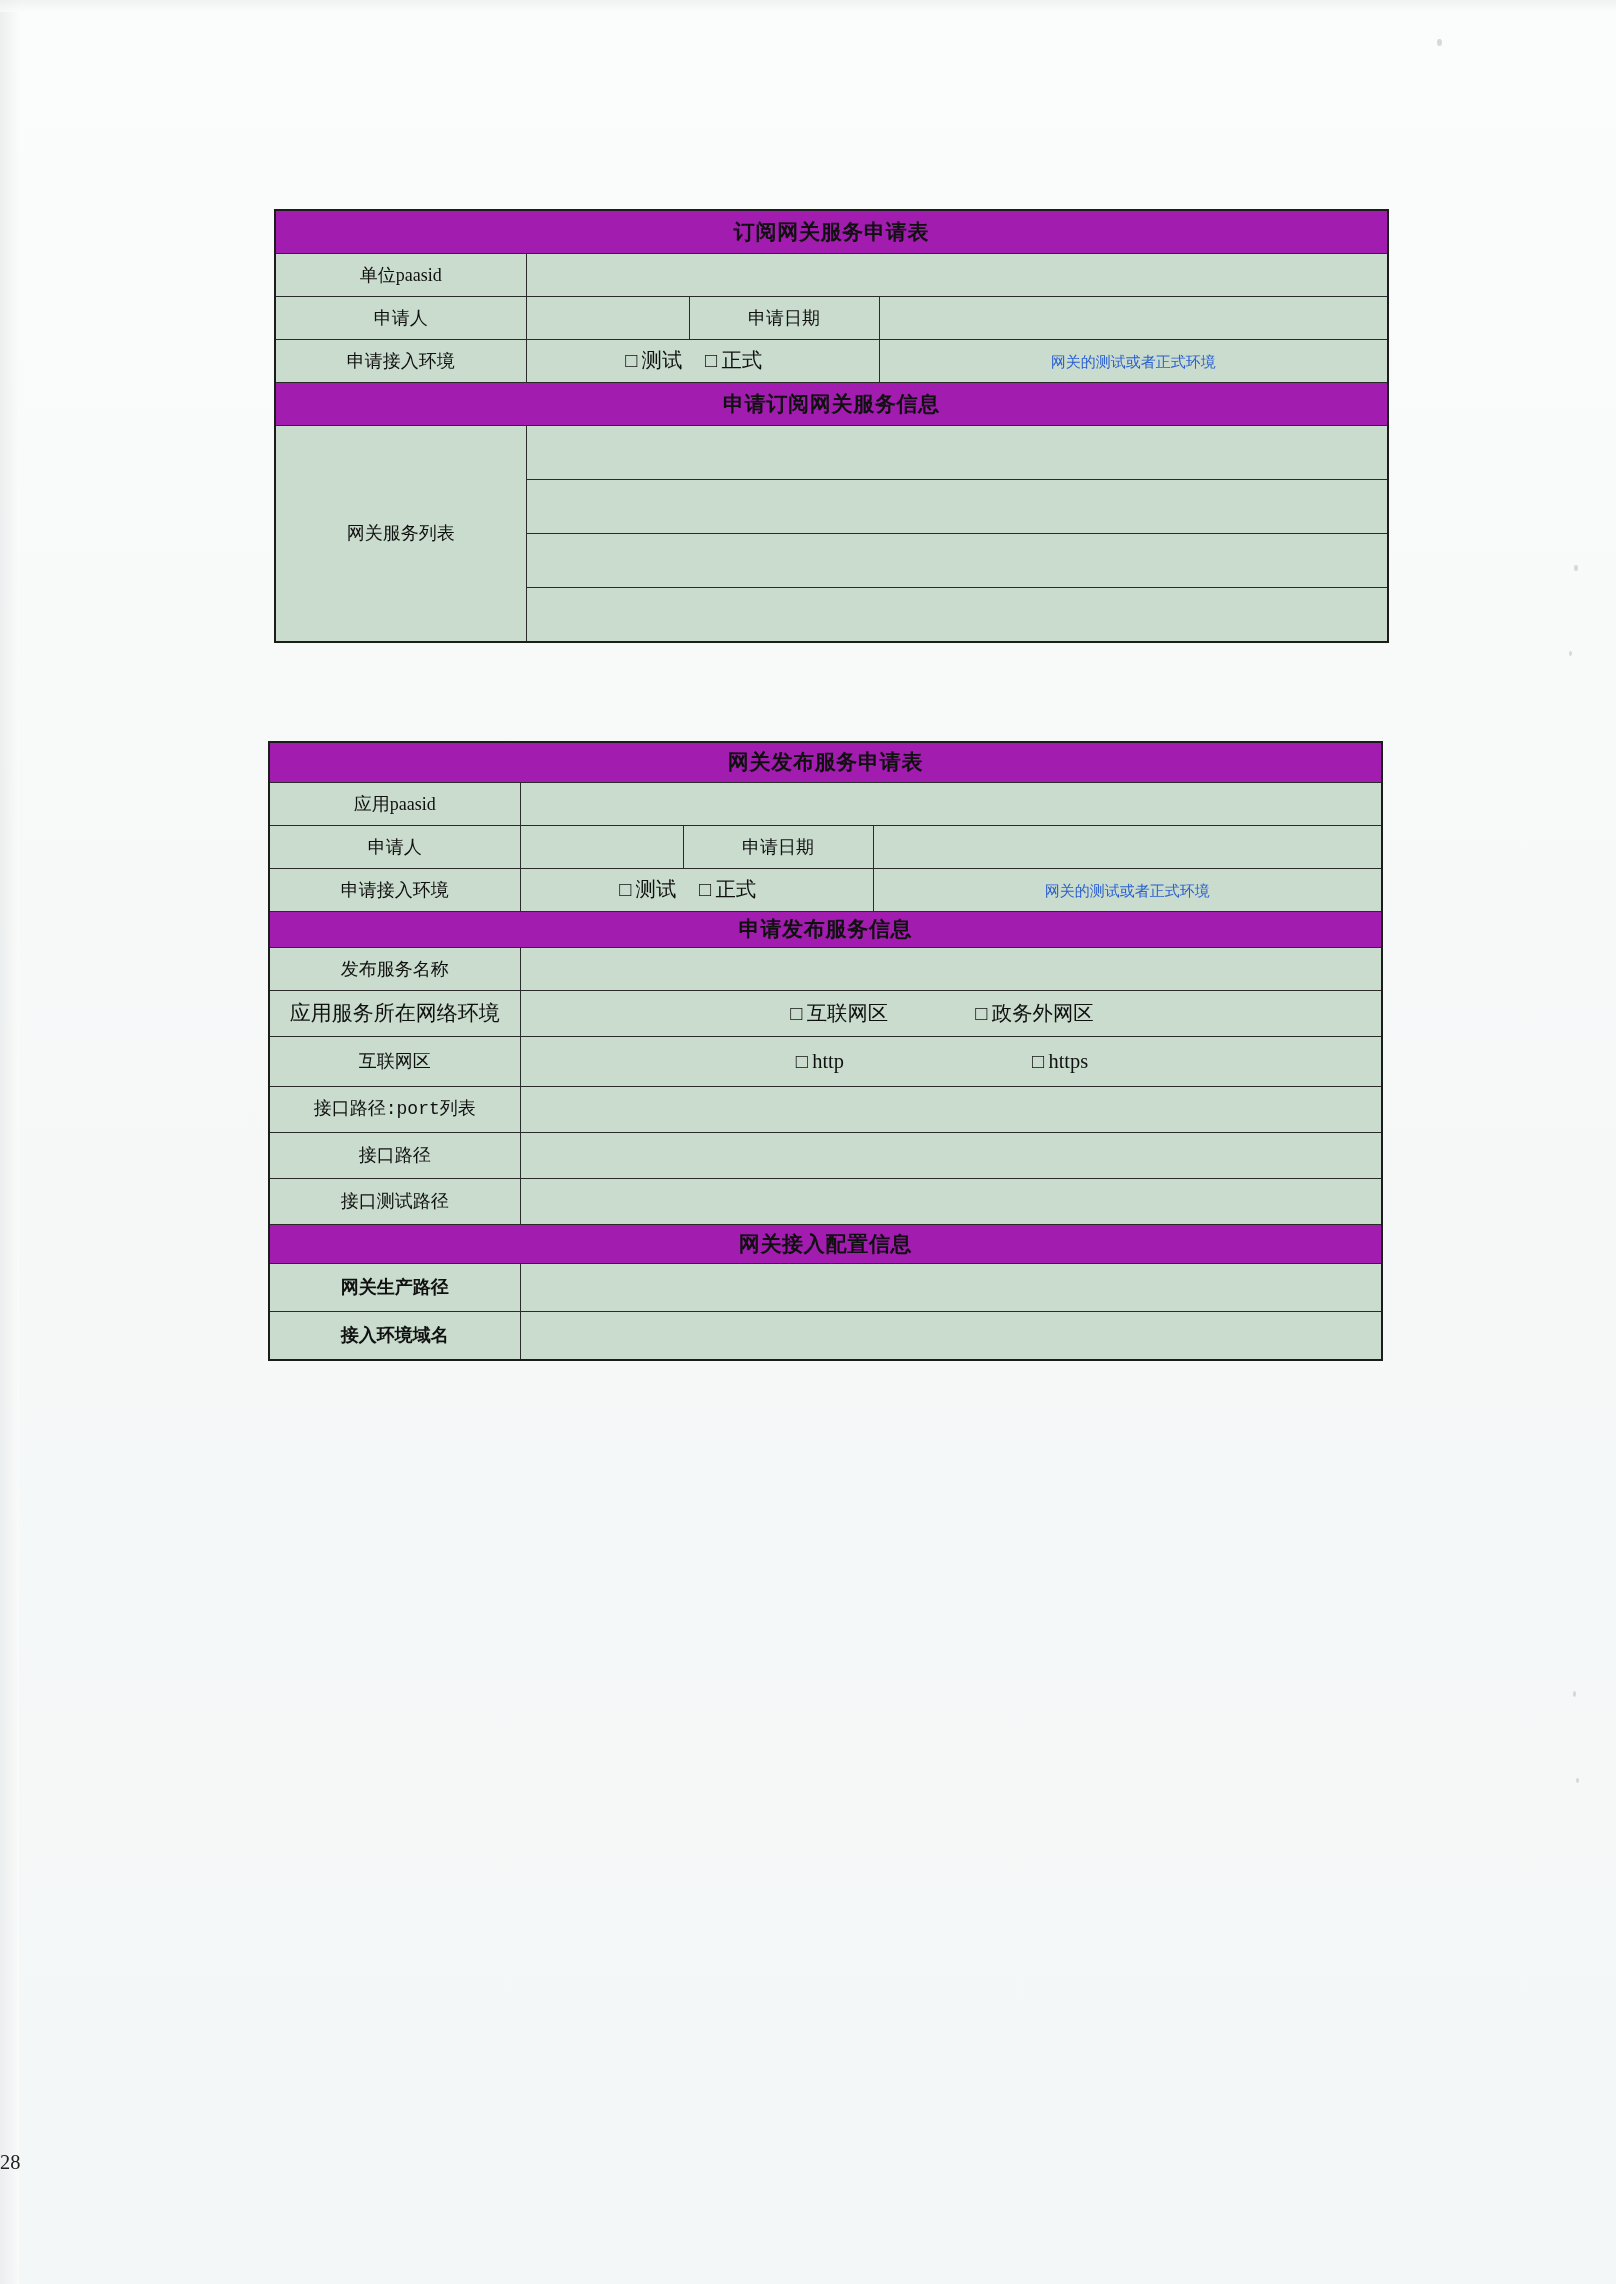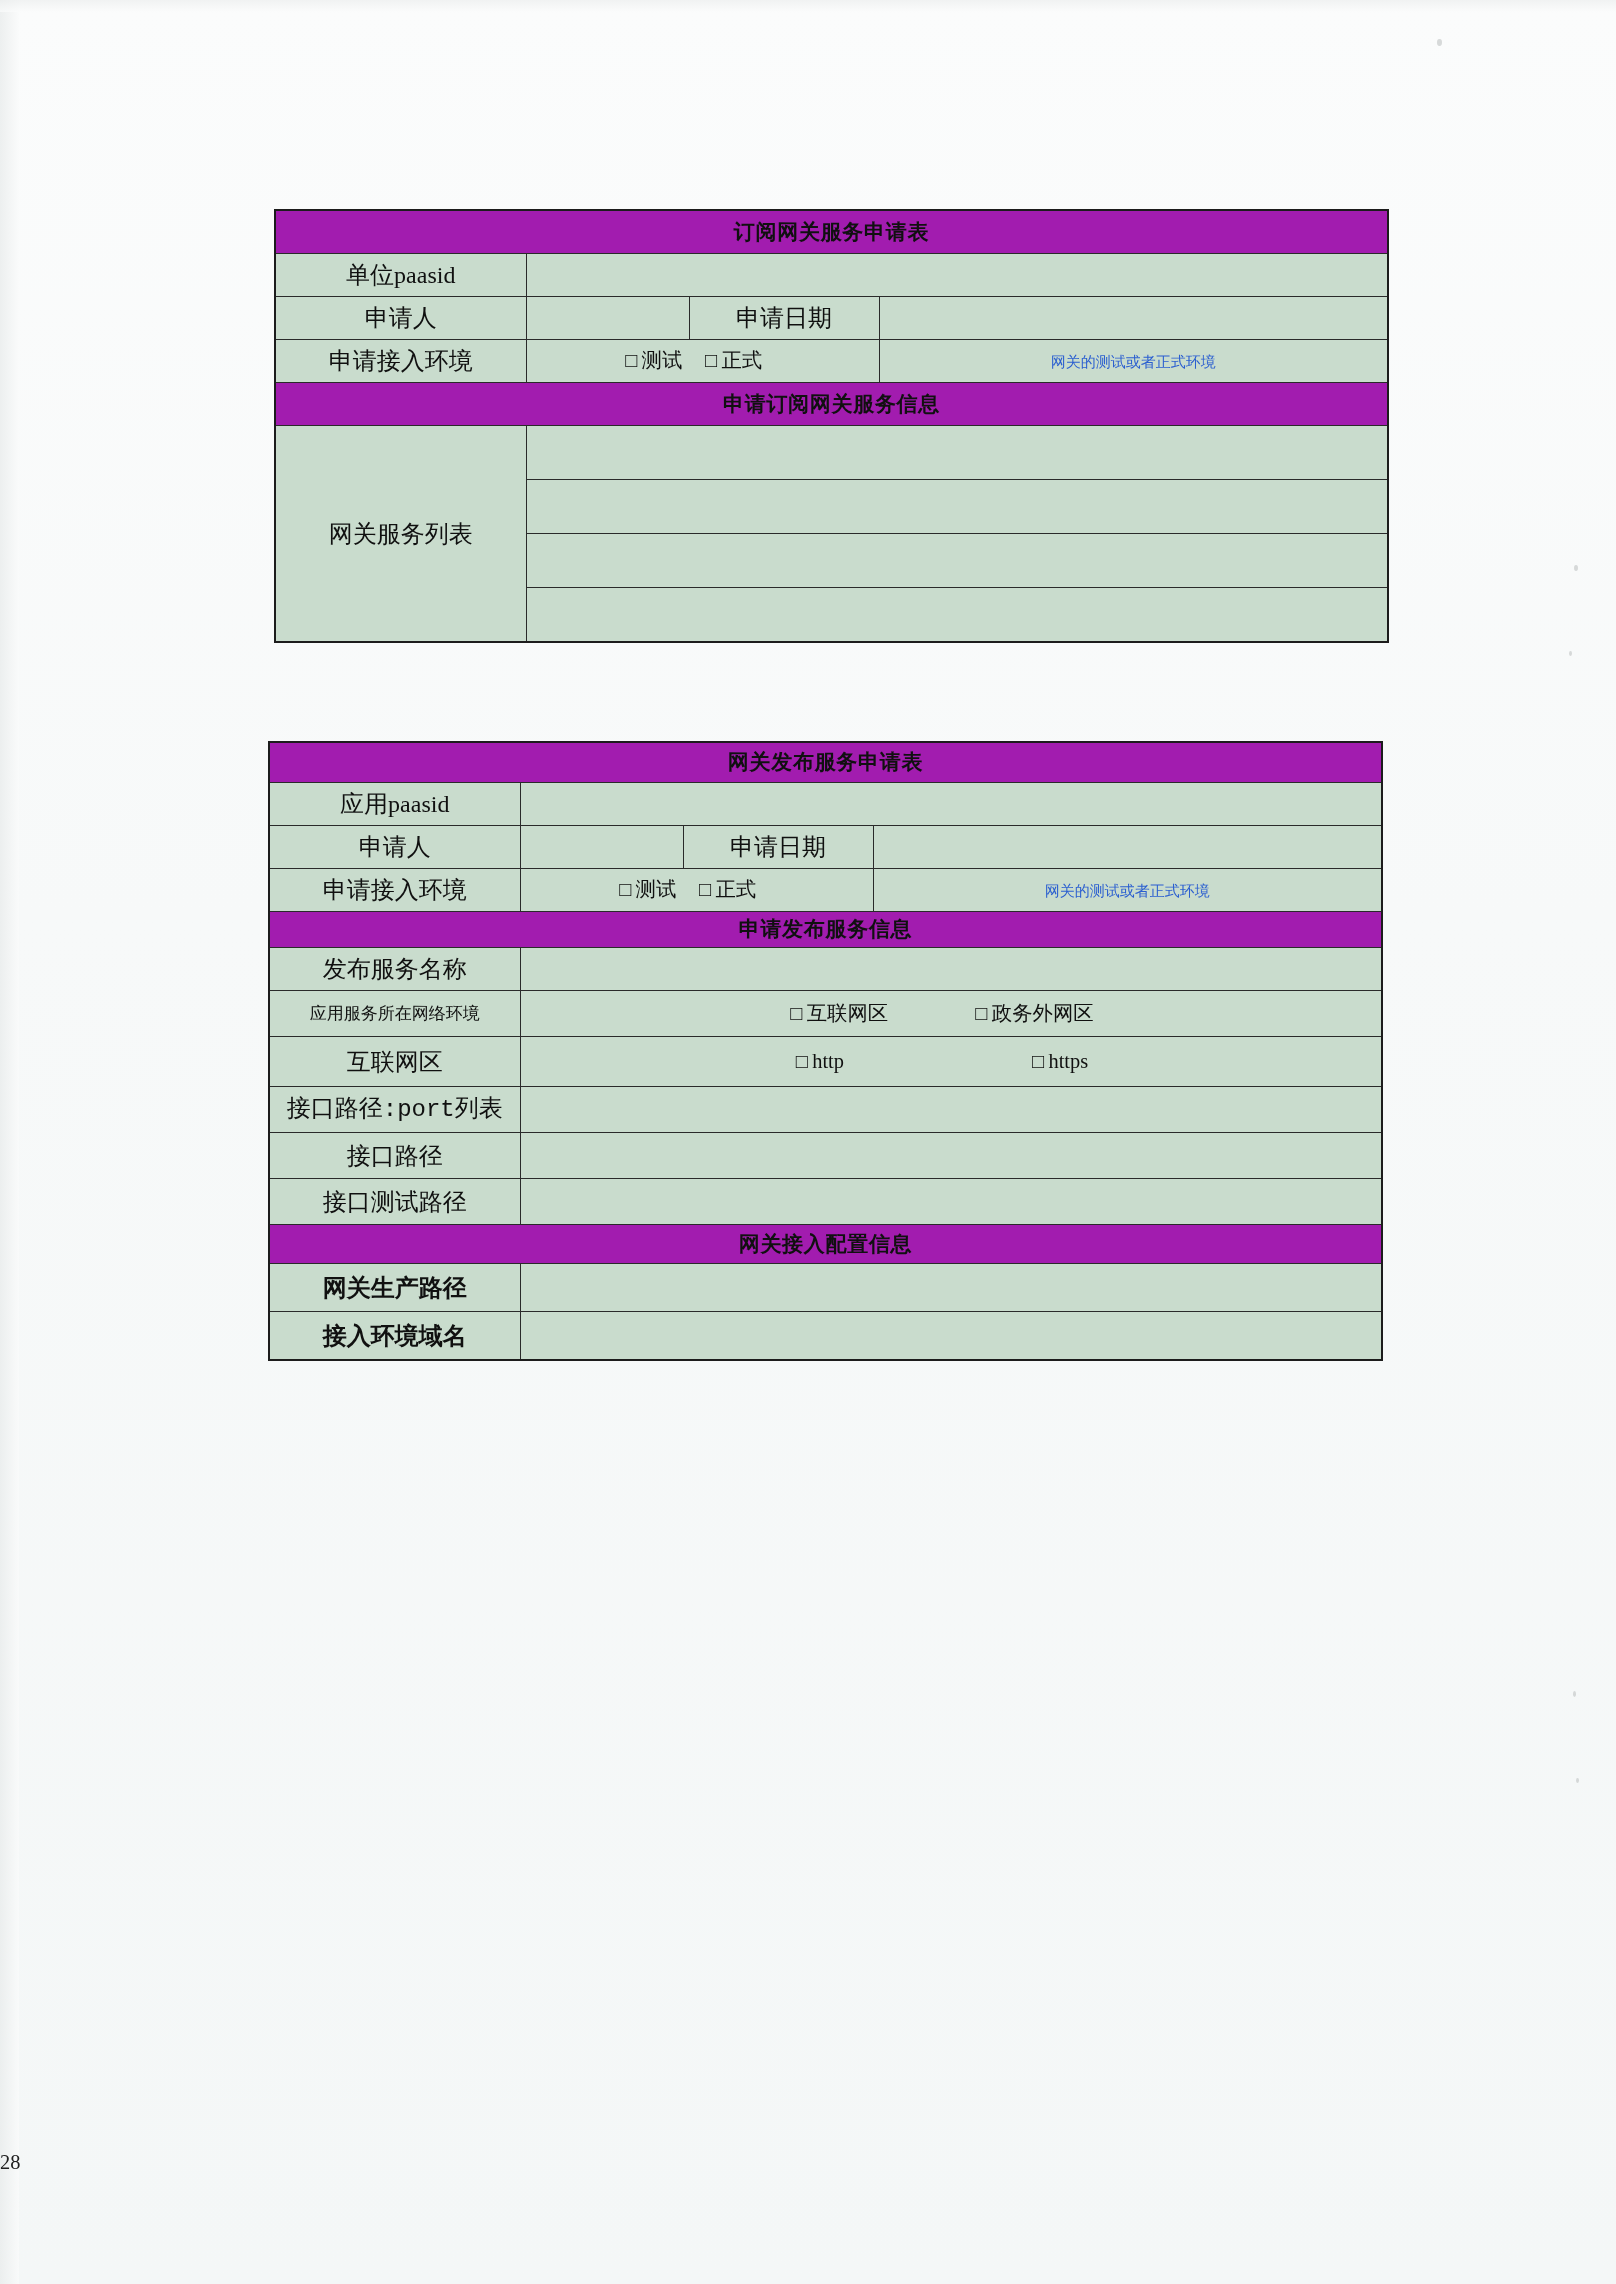--- a/index.html
+++ b/index.html
@@ -60,21 +60,21 @@
     line-height: 1.25;
   }
   td.header {
     background: #a21caf;
     font-weight: bold;
     font-size: 21px;
     letter-spacing: 0.7px;
   }
   td.label {
     background: #c9dccd;
-    font-size: 24px;
+    font-size: 18px;
   }
   td.blank {
     background: #c9dccd;
   }
   .mono {
     font-family: "Liberation Mono", monospace;
     font-size: 18.3px;
   }
   .note {
     color: #2b5fd0;
@@ -216,21 +216,21 @@
         <td class="blank"><span class="note">网关的测试或者正式环境</span></td>
       </tr>
       <tr>
         <td class="header" colspan="4" style="height:35px">申请发布服务信息</td>
       </tr>
       <tr>
         <td class="label" style="height:42px">发布服务名称</td>
         <td class="blank" colspan="3"></td>
       </tr>
       <tr>
-        <td class="label" style="height:45px; font-size:17px">应用服务所在网络环境</td>
+        <td class="label" style="height:45px; font-size:21px">应用服务所在网络环境</td>
         <td class="blank" colspan="3">
           <span class="opt" style="margin-right:82px"><span class="chk">□</span><span>互联网区</span></span>
           <span class="opt"><span class="chk">□</span><span>政务外网区</span></span>
         </td>
       </tr>
       <tr>
         <td class="label" style="height:49px">互联网区</td>
         <td class="blank left-pad" colspan="3">
           <span class="opt" style="margin-right:183px"><span class="chk">□</span><span>http</span></span>
           <span class="opt"><span class="chk">□</span><span>https</span></span>

